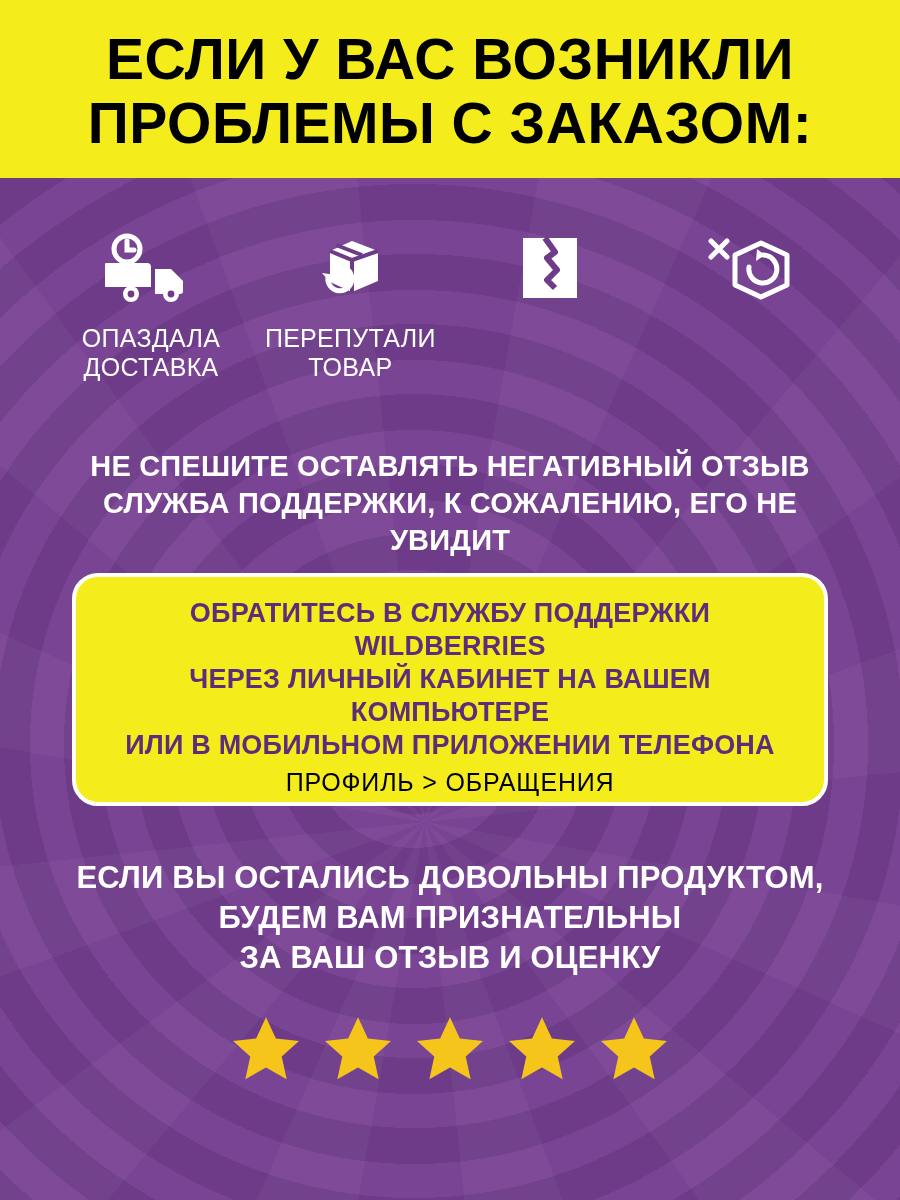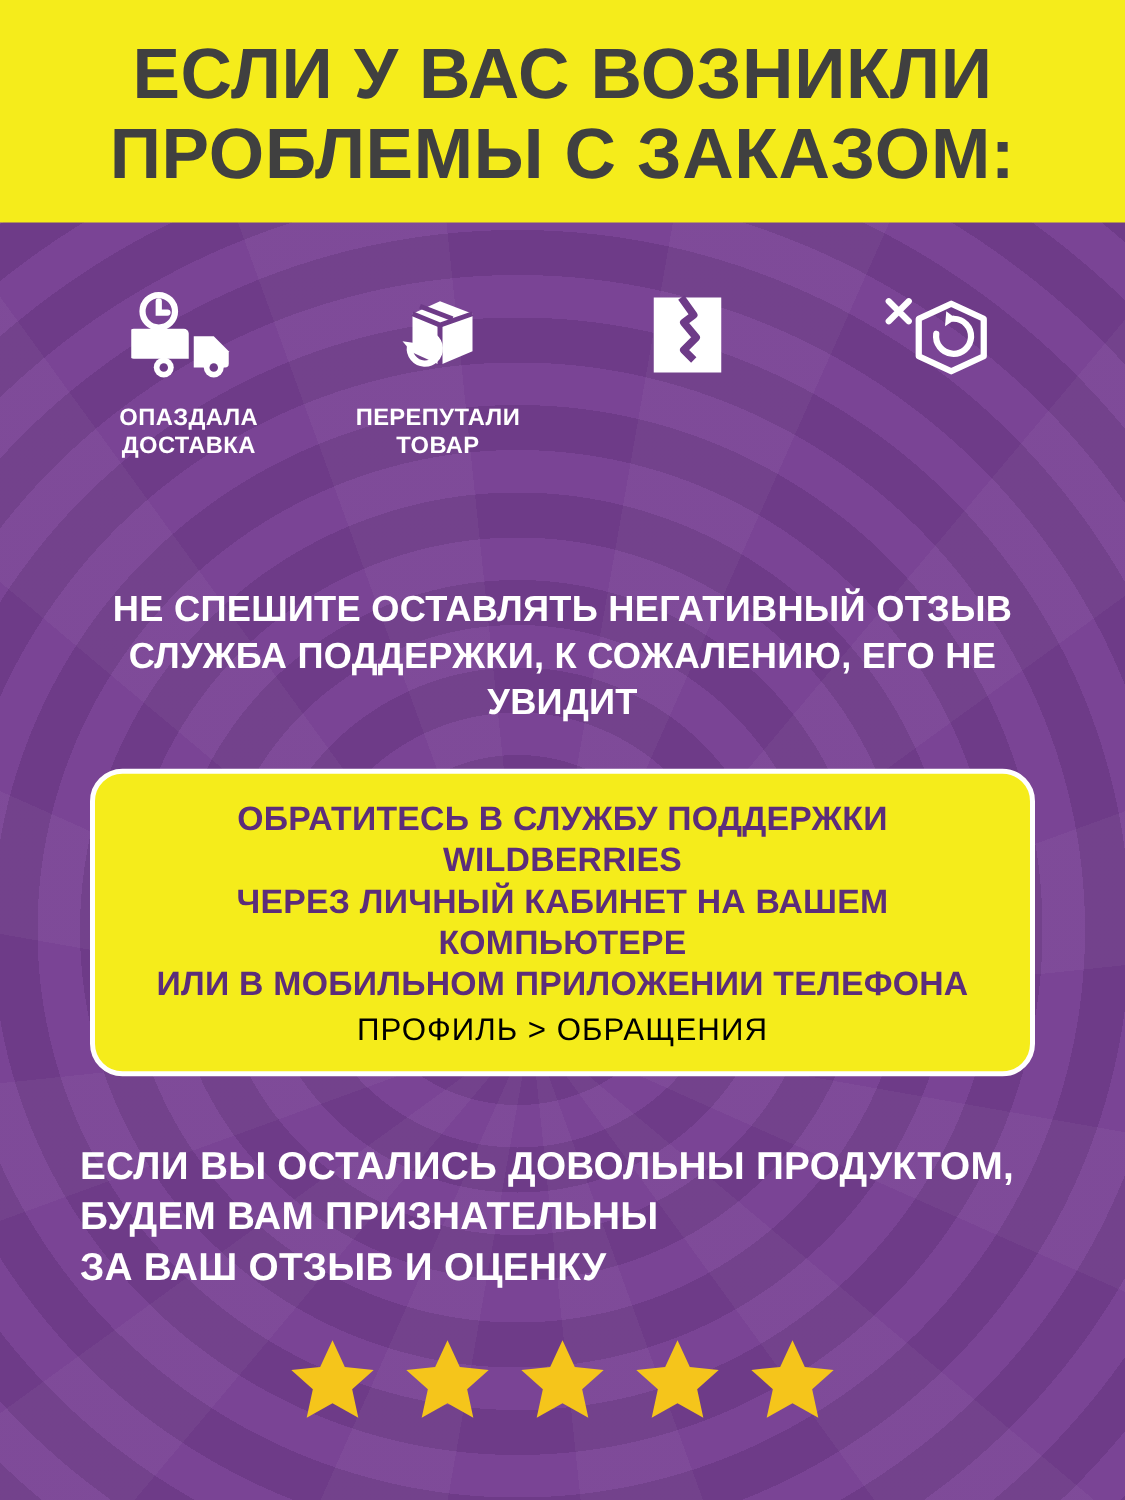--- a/index.html
+++ b/index.html
@@ -41,21 +41,21 @@
   }
   .poster > * { position: relative; z-index: 2; }
 
   
   .header-band {
     background: #f5ec1b;
     padding: 30px 24px 26px;
     text-align: center;
   }
   .header-line {
-    color: #404040;
+    color: #000000;
     font-weight: bold;
     font-size: 57px;
     line-height: 1.02;
     letter-spacing: 0.5px;
     text-transform: uppercase;
     white-space: nowrap;
     transform: scaleX(1.0);
   }
   .header-line + .header-line { margin-top: 6px; }
 
@@ -72,48 +72,48 @@
     color: #ffffff;
   }
   .icon-glyph {
     height: 86px;
     display: flex;
     align-items: center;
     justify-content: center;
   }
   .icon-caption {
     margin-top: 12px;
-    font-size: 19px;
-    font-weight: bold;
+    font-size: 25px;
+    font-weight: normal;
     line-height: 1.15;
     text-transform: uppercase;
     letter-spacing: 0.3px;
     white-space: pre-line;
   }
 
   
   .warning {
-    margin-top: 102px;
+    margin-top: 66px;
     text-align: center;
     color: #ffffff;
     font-weight: bold;
     font-size: 29px;
     line-height: 1.28;
     letter-spacing: 0.2px;
     text-transform: uppercase;
     padding: 0 40px;
   }
 
   
   .callout {
-    margin: 34px 72px 0 72px;
+    margin: 14px 72px 0 72px;
     background: #f5ec1b;
     border: 4px solid #ffffff;
     border-radius: 26px;
-    padding: 20px 18px 18px;
+    padding: 20px 18px 5px;
     text-align: center;
   }
   .callout-line {
     color: #5c2d7a;
     font-weight: bold;
     font-size: 27px;
     line-height: 1.22;
     text-transform: uppercase;
     letter-spacing: 0.2px;
   }
@@ -122,21 +122,21 @@
     color: #000000;
     font-weight: normal;
     font-size: 25px;
     text-transform: uppercase;
     letter-spacing: 0.8px;
   }
 
   
   .thanks {
     margin-top: 52px;
-    text-align: left;
+    text-align: center;
     color: #ffffff;
     font-weight: bold;
     font-size: 31px;
     line-height: 1.3;
     text-transform: uppercase;
     letter-spacing: 0.2px;
     padding: 0 64px;
   }
 
   

